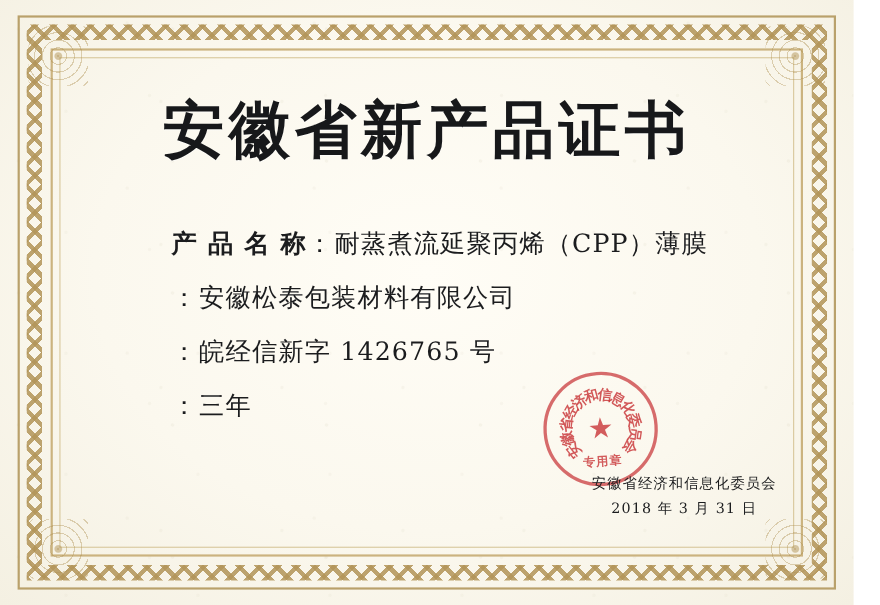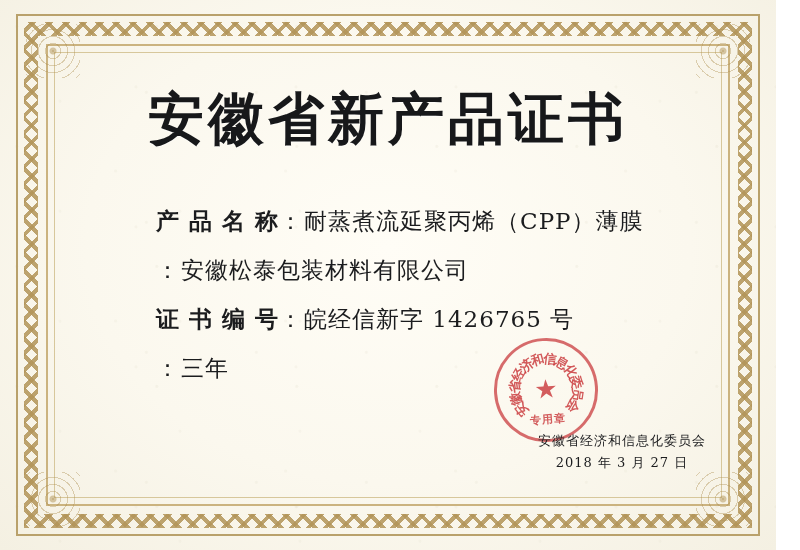--- a/index.html
+++ b/index.html
@@ -227,21 +227,20 @@
         <span class="field-colon">：</span>
         <span class="field-value">耐蒸煮流延聚丙烯（CPP）薄膜</span>
       </div>
 
       <div class="field-row">
         <span class="field-colon">：</span>
         <span class="field-value">安徽松泰包装材料有限公司</span>
       </div>
 
       <div class="field-row">
-        <span class="field-label">证 书 编 号</span>
         <span class="field-colon">：</span>
         <span class="field-value">皖经信新字 1426765 号</span>
       </div>
 
       <div class="field-row">
         <span class="field-colon">：</span>
         <span class="field-value">三年</span>
       </div>
 
     </div>
@@ -260,17 +259,17 @@
           <span class="seal-char" style="transform: rotate(79.5455deg) translate(-50%, -40px) rotate(0deg);">委</span>
           <span class="seal-char" style="transform: rotate(102.273deg) translate(-50%, -40px) rotate(0deg);">员</span>
           <span class="seal-char" style="transform: rotate(125deg) translate(-50%, -40px) rotate(0deg);">会</span>
         </div>
       <div class="seal-star">★</div>
       <div class="seal-bottom">专用章</div>
     </div>
 
     <div class="issuer">
       <div>安徽省经济和信息化委员会</div>
-      <div>2018 年 3 月 27 日</div>
+      <div>2018 年 3 月 31 日</div>
     </div>
 
   </div>
 </div>
 
 </body></html>

